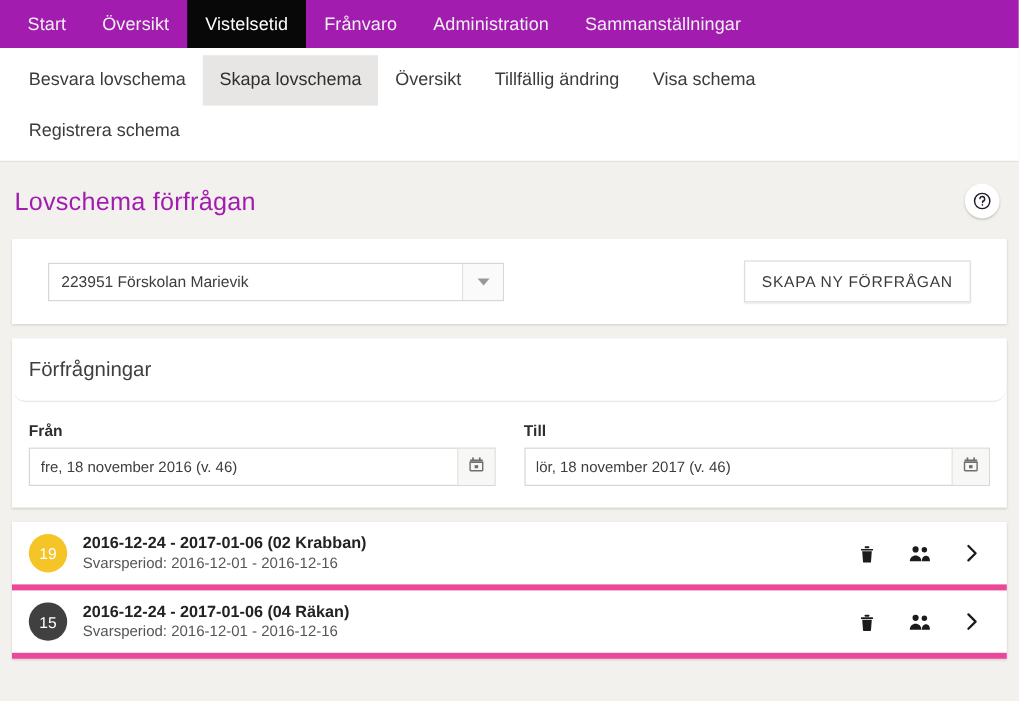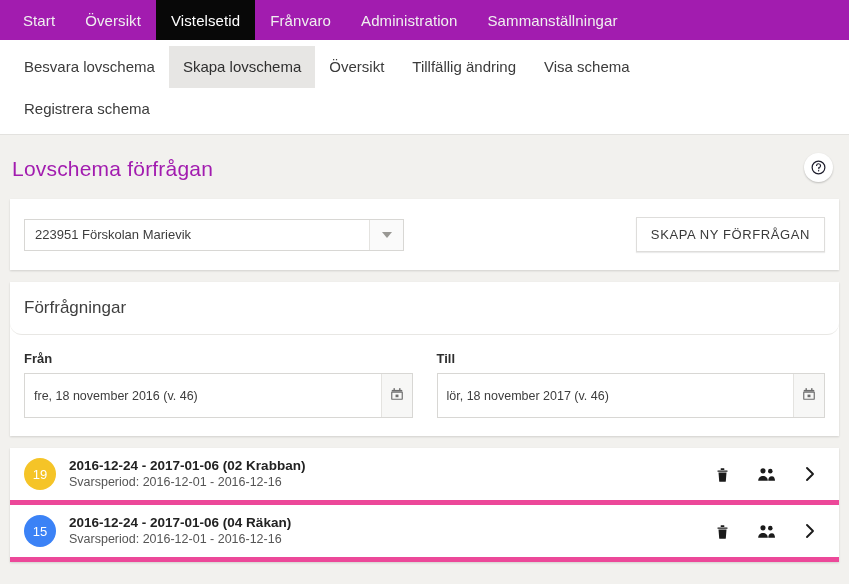--- a/index.html
+++ b/index.html
@@ -93,21 +93,21 @@
   
   .card {
     background: #ffffff;
     margin: 0 10px 12px 10px;
     box-shadow: 0 1px 2px rgba(0,0,0,.14);
   }
   .card-row-1 {
     display: flex;
     align-items: center;
     justify-content: space-between;
-    padding: 18px 14px;
+    padding: 18px 30px;
   }
 
   
   .select-wrap {
     display: flex;
     width: 380px;
     height: 32px;
     border: 1px solid #d8d7d4;
     background: #fff;
     cursor: pointer;
@@ -167,21 +167,21 @@
   .date-field { flex: 1; }
   .date-label {
     font-size: 13px;
     font-weight: bold;
     color: #2e2e2e;
     margin-bottom: 7px;
     display: block;
   }
   .date-input-wrap {
     display: flex;
-    height: 45px;
+    height: 32px;
     border: 1px solid #d8d7d4;
     background: #fff;
   }
   .date-input {
     flex: 1;
     border: 0;
     outline: none;
     padding: 0 9px;
     font-size: 12.5px;
     color: #3d3d3d;
@@ -369,21 +369,21 @@
           <span>
             <svg width="14" height="18" viewBox="0 0 14 18" fill="none" stroke="#1b1b1b" stroke-width="1.9" stroke-linecap="round" stroke-linejoin="round">
               <polyline points="4,3 10,9 4,15"></polyline>
             </svg>
           </span>
         </div>
       </div>
     </div>
 
     <div class="req-row">
-      <div class="badge" style="background: #3b82f6;">15</div>
+      <div class="badge" style="background: #404040;">15</div>
       <div class="req-text">
         <div class="req-title">2016-12-24 - 2017-01-06 (04 Räkan)</div>
         <div class="req-sub">Svarsperiod: 2016-12-01 - 2016-12-16</div>
       </div>
       <div class="req-actions">
         <div class="icon-btn">
           <span>
             <svg width="15" height="17" viewBox="0 0 24 26" fill="#1b1b1b">
               <rect x="4" y="6.5" width="16" height="2.2" rx="0.4"></rect>
               <rect x="9" y="3" width="6" height="2.6" rx="0.6"></rect>

